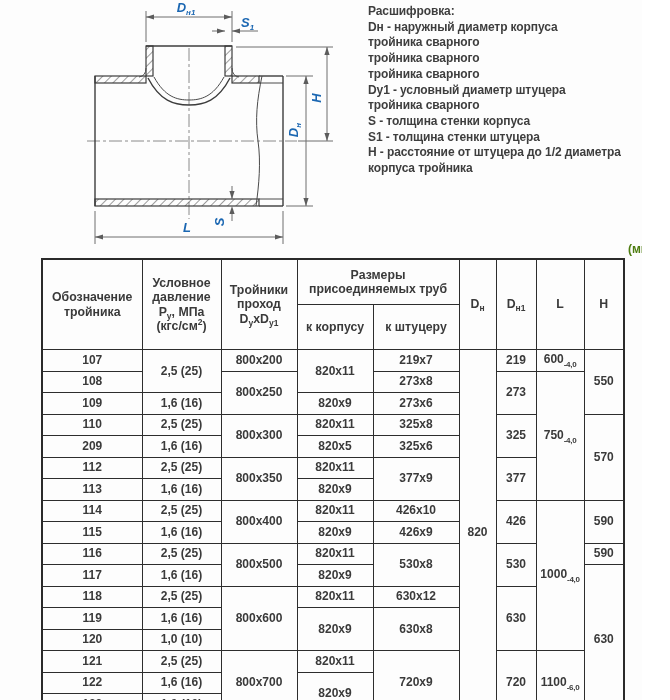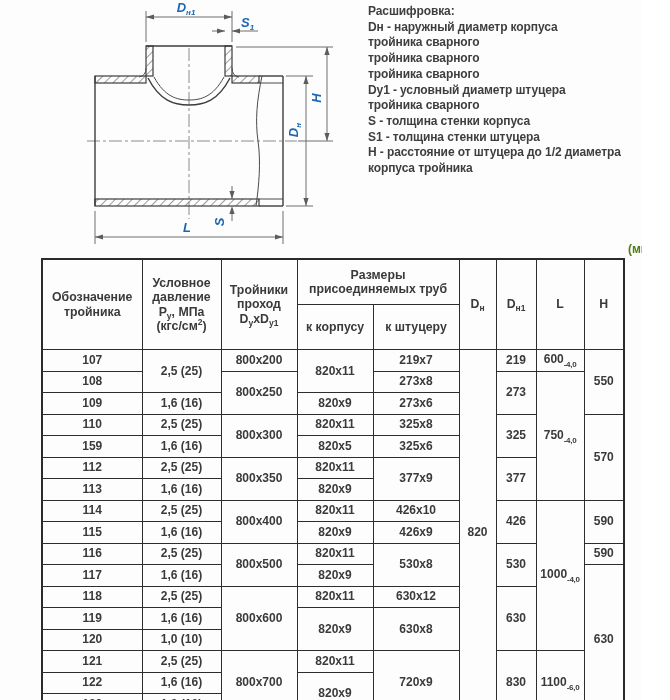--- a/index.html
+++ b/index.html
@@ -203,21 +203,21 @@
         <tr>
           <td><span>110</span></td>
           <td><span>2,5 (25)</span></td>
           <td rowspan="2"><span>800x300</span></td>
           <td><span>820x11</span></td>
           <td><span>325x8</span></td>
           <td rowspan="2"><span>325</span></td>
           <td rowspan="4"><span>570</span></td>
         </tr>
         <tr>
-          <td><span>159</span></td>
+          <td><span>209</span></td>
           <td><span>1,6 (16)</span></td>
           <td><span>820x5</span></td>
           <td><span>325x6</span></td>
         </tr>
         <tr>
           <td><span>112</span></td>
           <td><span>2,5 (25)</span></td>
           <td rowspan="2"><span>800x350</span></td>
           <td><span>820x11</span></td>
           <td rowspan="2"><span>377x9</span></td>
@@ -276,21 +276,21 @@
         <tr>
           <td><span>120</span></td>
           <td><span>1,0 (10)</span></td>
         </tr>
         <tr>
           <td><span>121</span></td>
           <td><span>2,5 (25)</span></td>
           <td rowspan="3"><span>800x700</span></td>
           <td><span>820x11</span></td>
           <td rowspan="3"><span>720x9</span></td>
-          <td rowspan="3"><span>830</span></td>
+          <td rowspan="3"><span>720</span></td>
           <td rowspan="3"><span>1100</span><span class="tol">-6,0</span></td>
         </tr>
         <tr>
           <td><span>122</span></td>
           <td><span>1,6 (16)</span></td>
           <td rowspan="2"><span>820x9</span></td>
         </tr>
         <tr>
           <td><span>123</span></td>
           <td><span>1,0 (10)</span></td>

